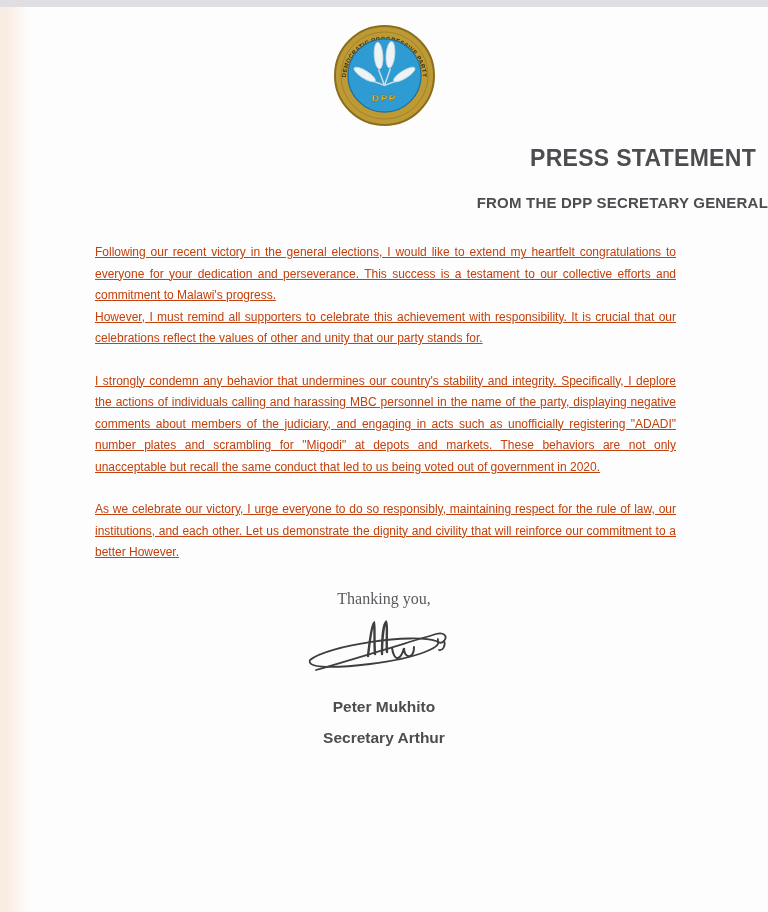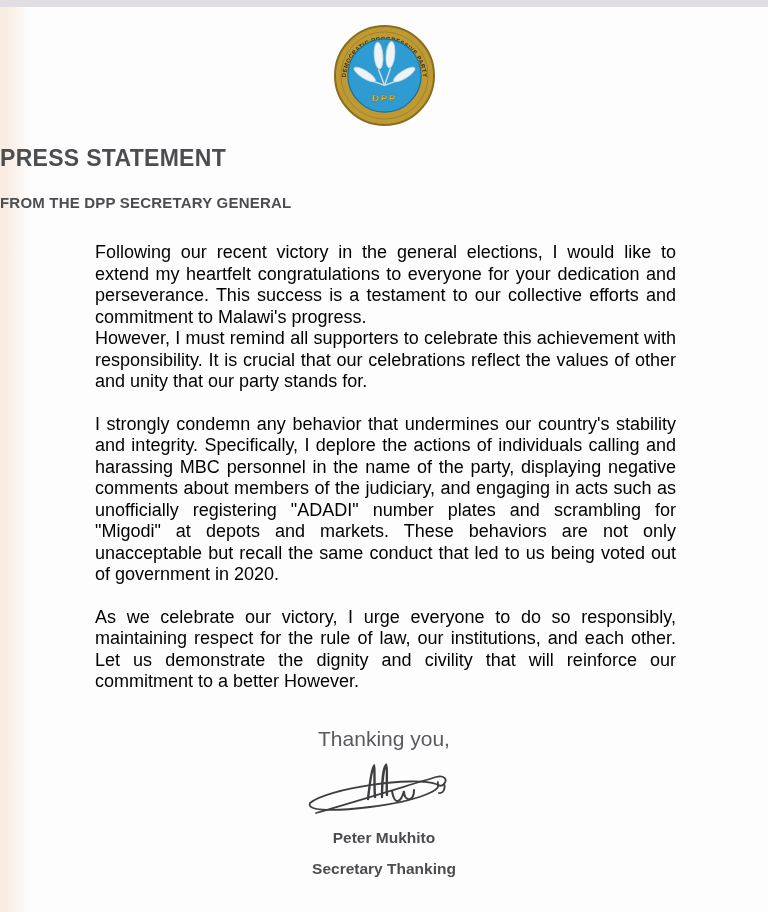--- a/index.html
+++ b/index.html
@@ -22,49 +22,50 @@
     width: 30px; height: 905px;
     background: linear-gradient(to right, #f9ece2 20%, rgba(255,255,255,0));
   }
   .content { position: relative; padding-top: 24px; }
 
   .logo-wrap { text-align: center; }
   .logo-wrap svg { display: inline-block; }
 
   .title {
     margin: 14px 12px 0 0;
-    text-align: left;
+    text-align: right;
     font-size: 23px;
     font-weight: bold;
     letter-spacing: 0.3px;
     color: #4c4d50;
   }
   .subtitle {
     margin: 22px 0 0 0;
-    text-align: left;
+    text-align: right;
     font-size: 15px;
     font-weight: bold;
     letter-spacing: 0.2px;
     color: #4c4d50;
   }
 
   .body-text {
     margin: 31px 92px 0 95px;
-    color: #000000;
-    font-size: 18px;
+    color: #c2410c;
+    font-size: 12px;
     line-height: 21.5px;
     text-align: justify;
+    text-decoration: underline;
   }
   .body-text p { margin: 0; }
   .body-text p.gap { margin-top: 21px; }
 
   .closing { text-align: center; color: #595a5e; }
-  .thanks { margin-top: 34px; font-size: 21px; }
+  .thanks { margin-top: 26px; font-size: 16px; font-family: Liberation Serif, serif; }
   .signature { margin-top: 4px; }
-  .sig-name { font-size: 15.5px; font-weight: bold; color: #4c4d50; margin-top: 0px; }
+  .sig-name { font-size: 15.5px; font-weight: bold; color: #4c4d50; margin-top: 12px; }
   .sig-title { font-size: 15.5px; font-weight: bold; color: #4c4d50; margin-top: 13px; }
 </style>
 </head>
 <body>
 
 <div class="page">
   <div class="top-strip"></div>
   <div class="left-strip"></div>
 
   <div class="content">
@@ -119,18 +120,18 @@
             <path d="M 74,44 C 76,26 78,13 80,11 C 81,14 80,30 81,42" stroke-width="2.4"></path>
             <path d="M 88,42 C 88,24 90,12 92,10 C 94,13 92,28 93,40" stroke-width="2.4"></path>
             <path d="M 98,36 C 99,42 101,47 104,46 C 107,45 109,40 110,36 C 110,41 112,45 116,44 C 119,43 120,39 120,35" stroke-width="2"></path>
             <path d="M 22,58 C 60,47 112,31 142,22 C 150,20 154,24 150,29 C 147,32 143,31 144,27" stroke-width="1.8"></path>
             <path d="M 150,29 C 152,33 149,39 145,38" stroke-width="1.8"></path>
           </g>
         </svg>
       </div>
 
       <div class="sig-name">Peter Mukhito</div>
-      <div class="sig-title">Secretary Thanking</div>
+      <div class="sig-title">Secretary Arthur</div>
 
     </div>
 
   </div>
 </div>
 
 </body></html>

